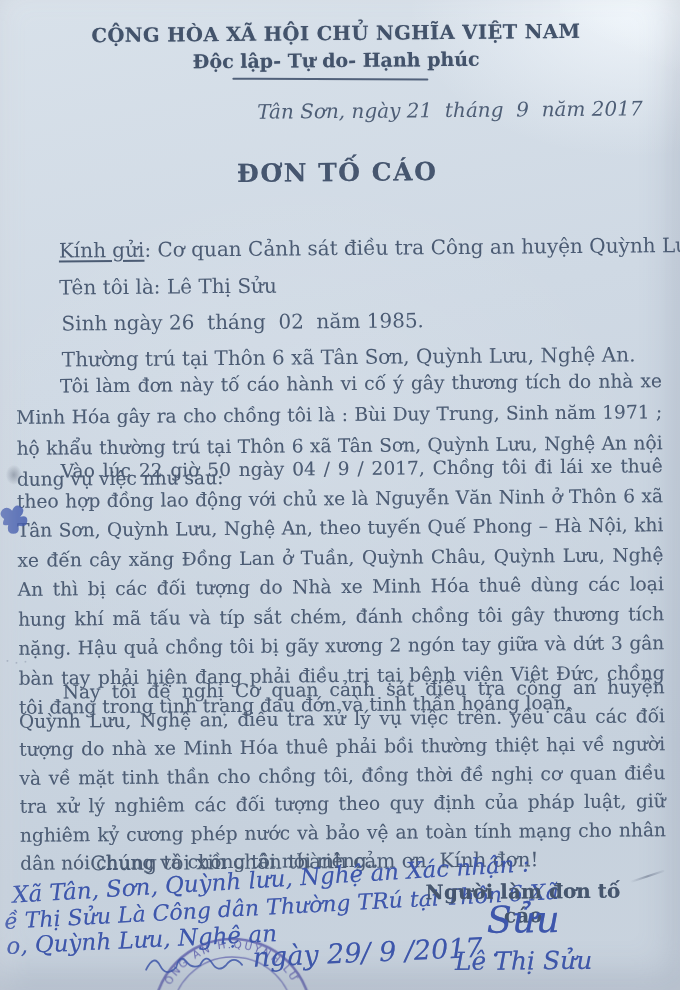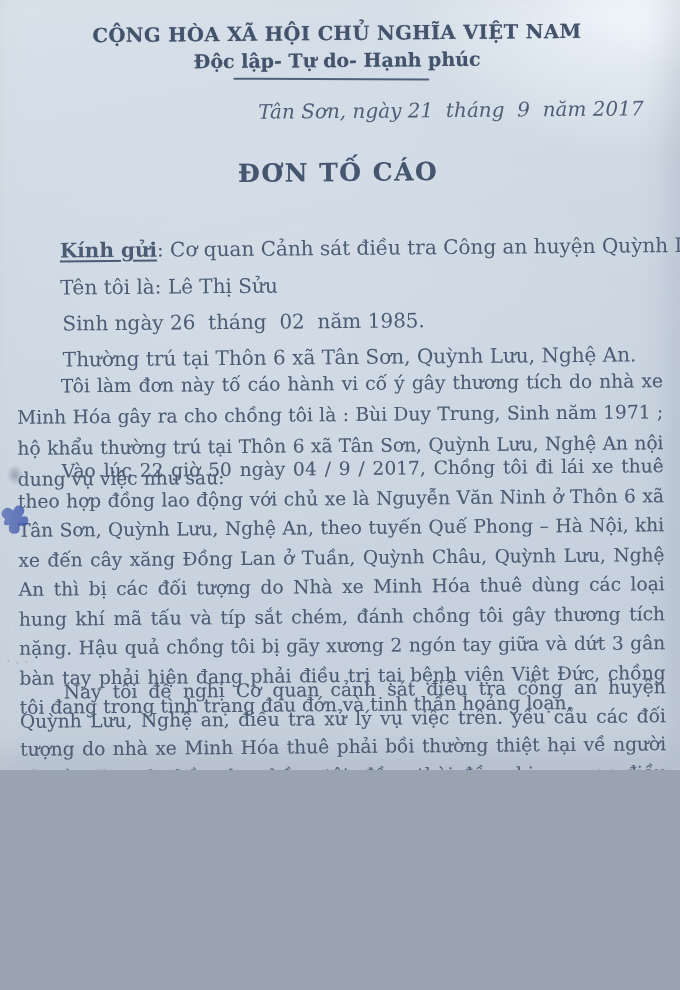--- a/index.html
+++ b/index.html
@@ -1,17 +1,17 @@
 <!DOCTYPE html>
 <html><head>
 <meta charset="utf-8">
 <style>
   html,body { margin:0; padding:0; background:#9aa4b0; }
   .page {
-    position:relative; width:680px; height:770px; overflow:hidden; margin:0 auto;
+    position:relative; width:680px; height:990px; overflow:hidden; margin:0 auto;
     font-family:"DejaVu Serif","Liberation Serif",serif; color:#4a5a72;
     background:
       radial-gradient(ellipse 320px 210px at 93% 1%, rgba(242,247,252,.85), rgba(242,247,252,0) 70%),
       radial-gradient(ellipse 500px 400px at 45% 45%, rgba(255,255,255,.10), rgba(255,255,255,0) 70%),
       linear-gradient(168deg,#d8e1ea 0%, #cfd9e4 35%, #c6d1dd 78%, #c9d3de 100%);
   }
   .vignette { position:absolute; inset:0; pointer-events:none;
     box-shadow: inset -8px -16px 34px rgba(88,100,124,.20), inset 10px 6px 26px rgba(255,255,255,.20); }
   .corner-fold { position:absolute; top:0; right:0; width:120px; height:74px;
     background:linear-gradient(205deg, rgba(240,246,251,.95) 12%, rgba(240,246,251,0) 58%); }
@@ -24,21 +24,21 @@
     text-shadow:0 0 .7px rgba(67,83,107,.55); }
   .motto { top:49px; font-weight:bold; font-size:19px; color:#43536b; text-shadow:0 0 .7px rgba(67,83,107,.5); }
   .motto-underline { top:78px; left:50%; width:196px; height:2px; margin-left:-104px;
     background:#51617a; transform:rotate(.7deg); border-radius:1px; }
   .date-line { top:99px; right:34px; font-style:italic; font-size:20px; color:#4e5e76; white-space:pre; }
   .doc-title { top:158px; margin:0; font-size:25px; font-weight:bold; letter-spacing:1.5px; color:#46566f;
     text-shadow:0 0 .6px rgba(70,86,111,.5); }
 
   .line { position:absolute; font-size:20px; white-space:pre; color:#4b5b73; }
   .recipient { top:236px; left:61px; }
-  .recipient .label { font-weight:bold; text-decoration:underline; text-underline-offset:3px; }
+  .recipient .label { font-weight:normal; text-decoration:underline; text-underline-offset:3px; }
   .l-name { top:273px; left:61px; }
   .l-birth { top:309px; left:63px; }
   .l-addr { top:345px; left:63px; }
 
   .para { position:absolute; left:17px; width:646px; margin:0; text-align:justify; color:#4c5c74;
     font-size:18.6px; text-shadow:0 0 .5px rgba(76,92,116,.35); }
   .p1 { top:368px; line-height:31px; text-indent:44px; }
   .p2 { top:454px; line-height:29.5px; text-indent:44px; }
   .p3 { top:676px; line-height:28.5px; text-indent:44px; }
   .closing { top:849px; left:87px; font-size:20px; }

